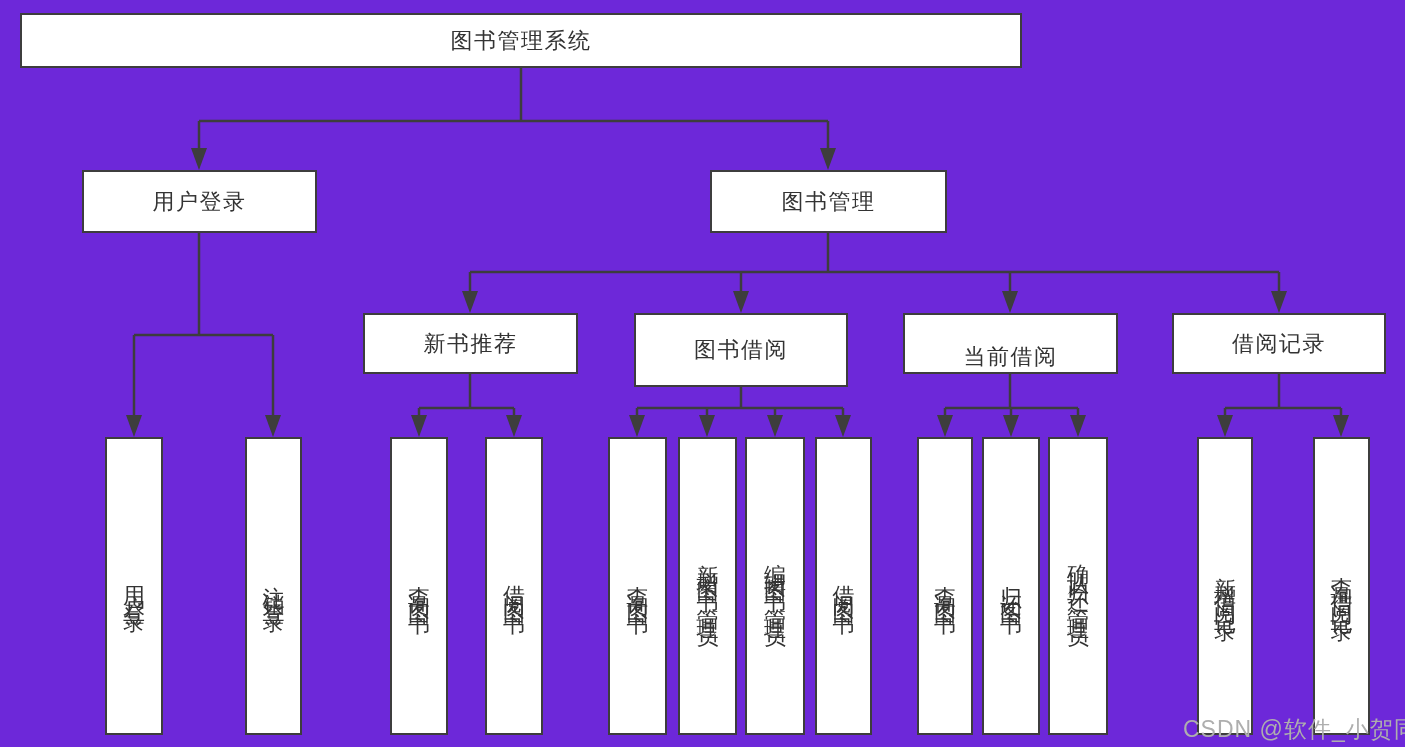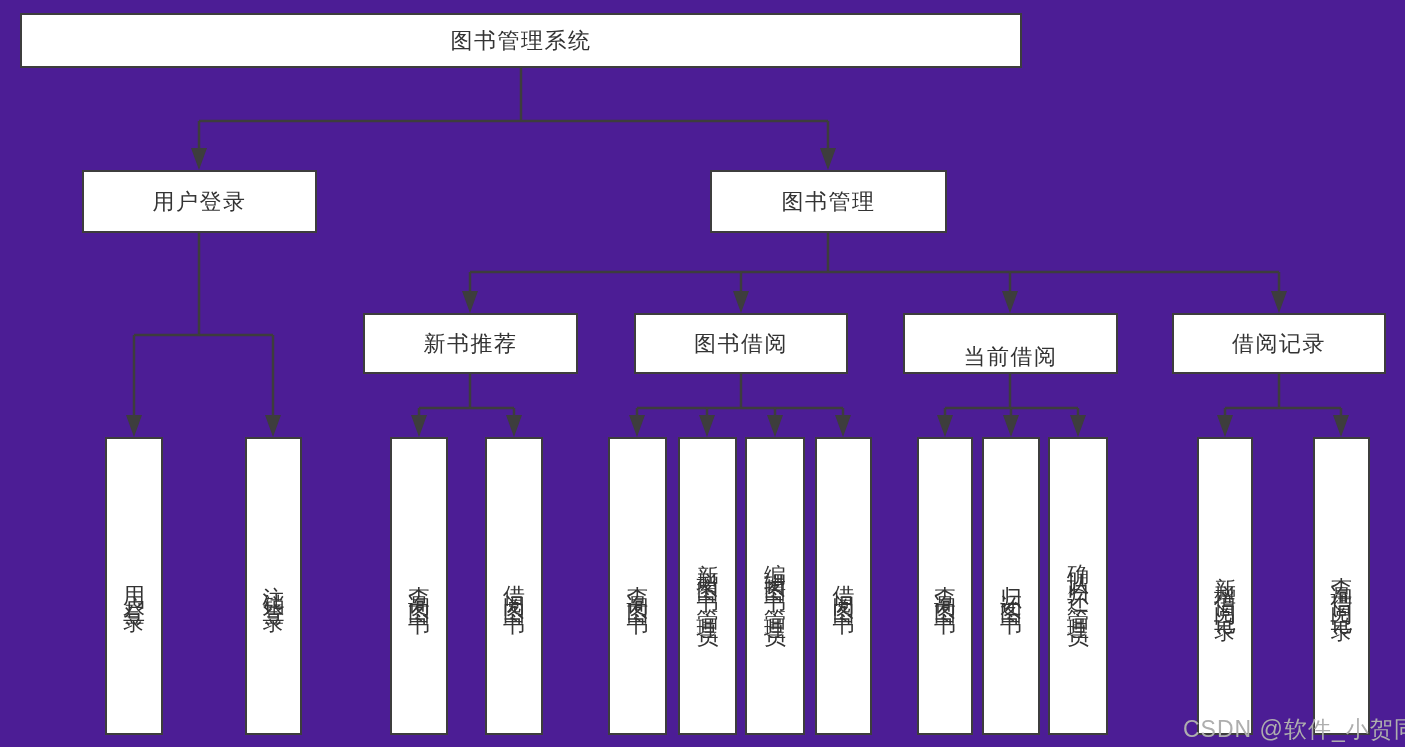--- a/index.html
+++ b/index.html
@@ -6,21 +6,21 @@
   html, body {
     margin: 0;
     padding: 0;
     background: #ffffff;
     font-family: "Liberation Sans", sans-serif;
   }
   .stage {
     position: relative;
     width: 1405px;
     height: 747px;
-    background: #4c1d95;
+    background: #6d28d9;
     overflow: hidden;
     color: var(--text, #333333);
   }
   svg.connectors {
     position: absolute;
     left: 0; top: 0;
     width: 1405px;
     height: 747px;
   }
   svg.connectors path {
@@ -137,21 +137,21 @@
   <div class="box" style="left:82px; top:170px; width:235px; height:63px;">
     <span class="h-label">用户登录</span>
   </div>
   <div class="box" style="left:363px; top:313px; width:215px; height:61px;">
     <span class="h-label">新书推荐</span>
   </div>
 
   <div class="box" style="left:710px; top:170px; width:237px; height:63px;">
     <span class="h-label">图书管理</span>
   </div>
-  <div class="box" style="left:634px; top:313px; width:214px; height:61px;">
+  <div class="box" style="left:634px; top:313px; width:214px; height:74px;">
     <span class="h-label">图书借阅</span>
   </div>
   <div class="box" style="left:903px; top:313px; width:215px; height:61px;align-items:flex-end;">
     <span class="h-label">当前借阅</span>
   </div>
   <div class="box" style="left:1172px; top:313px; width:214px; height:61px;">
     <span class="h-label">借阅记录</span>
   </div>
 
   <div class="box" style="left:105px; top:437px; width:58px; height:298px;">

